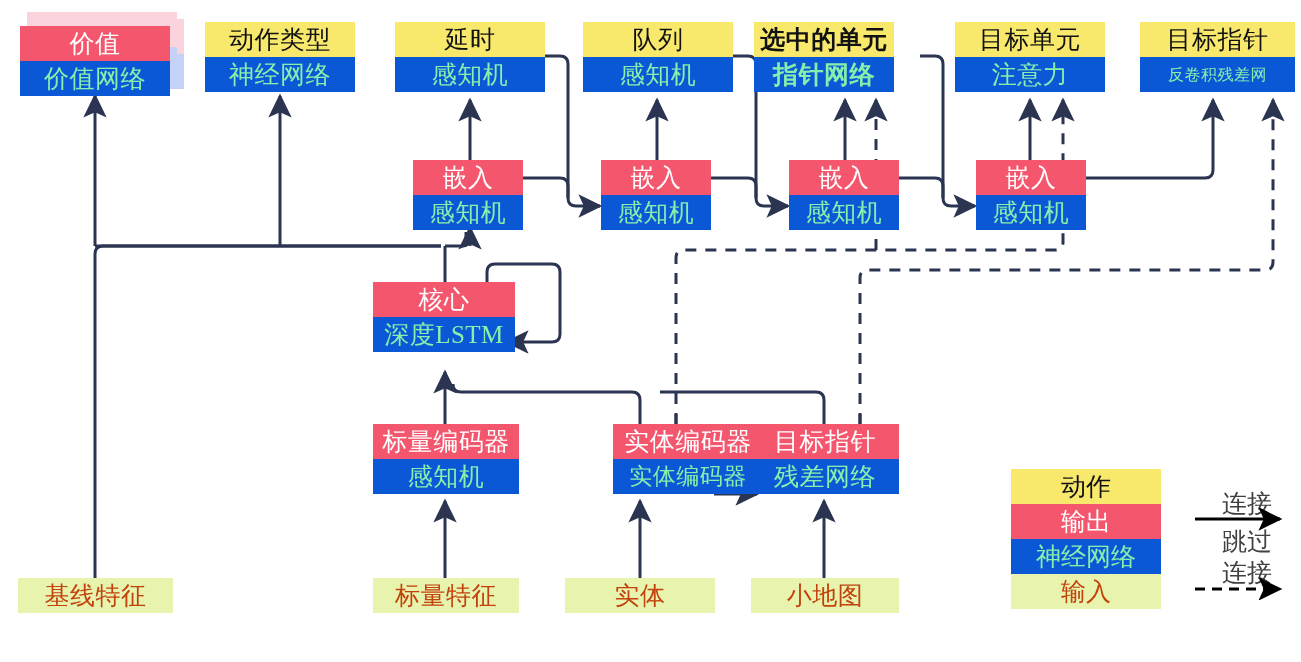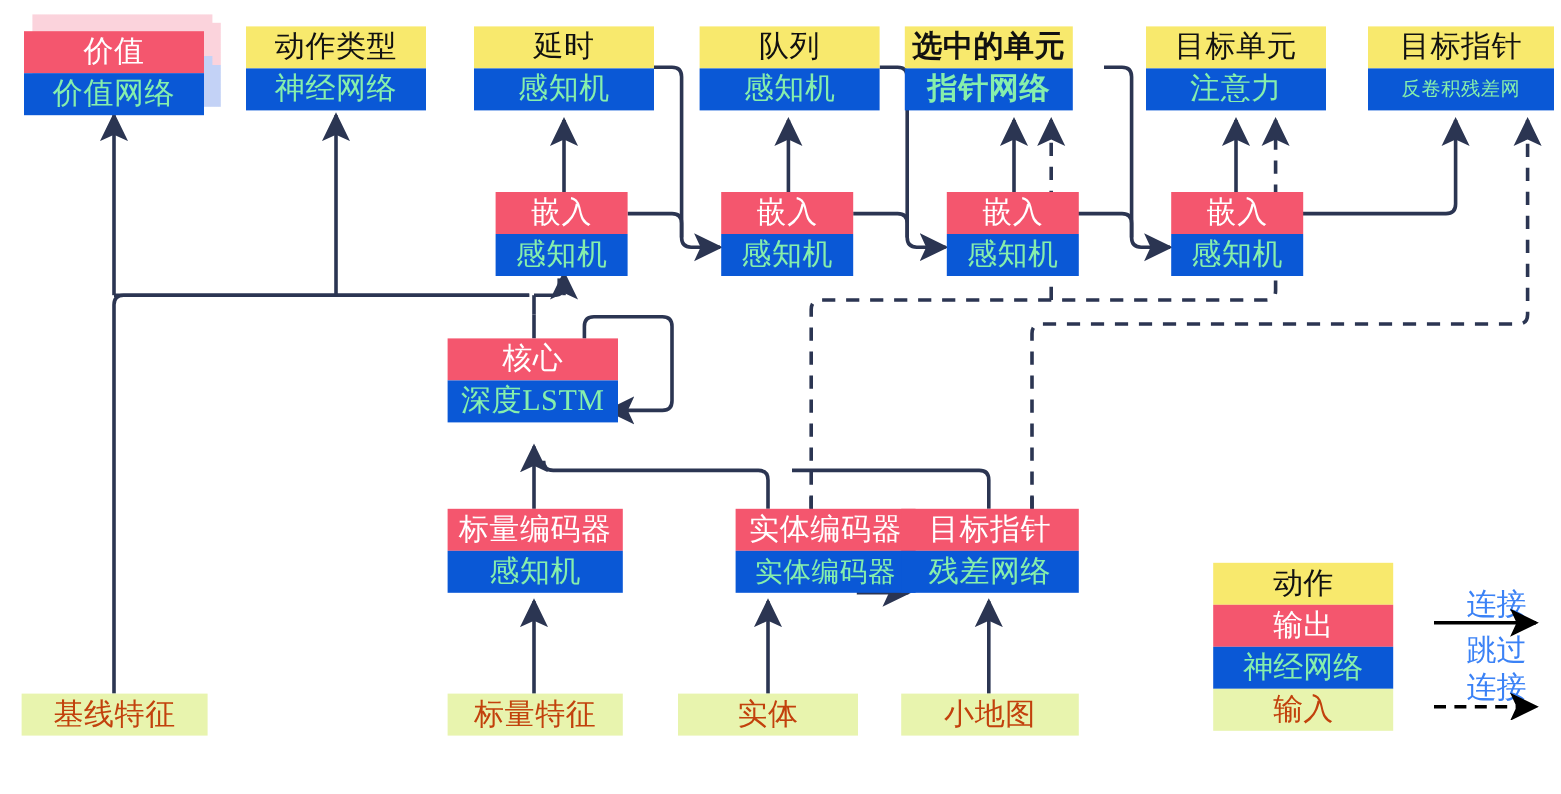--- a/index.html
+++ b/index.html
@@ -40,21 +40,21 @@
     z-index:-3;
   }
   .node.stacked{z-index:1;}
 
   .legend{position:absolute;}
   .legend .swatch{
     width:150px;height:35px;display:flex;align-items:center;justify-content:center;
     font-size:25px;line-height:1;white-space:nowrap;
   }
   .legend-text{
-    position:absolute;font-size:25px;color:#3b82f6;white-space:nowrap;text-align:center;font-family:Liberation Serif, serif;
+    position:absolute;font-size:25px;color:#404040;white-space:nowrap;text-align:center;font-family:Liberation Serif, serif;
   }
 </style>
 </head>
 <body>
 
 <div id="stage">
 
   <svg id="wires" viewBox="0 0 1301 662" xmlns="http://www.w3.org/2000/svg">
     <defs>
       <marker id="ah" markerWidth="9" markerHeight="9" refX="7.2" refY="4.5" orient="auto" markerUnits="strokeWidth">

